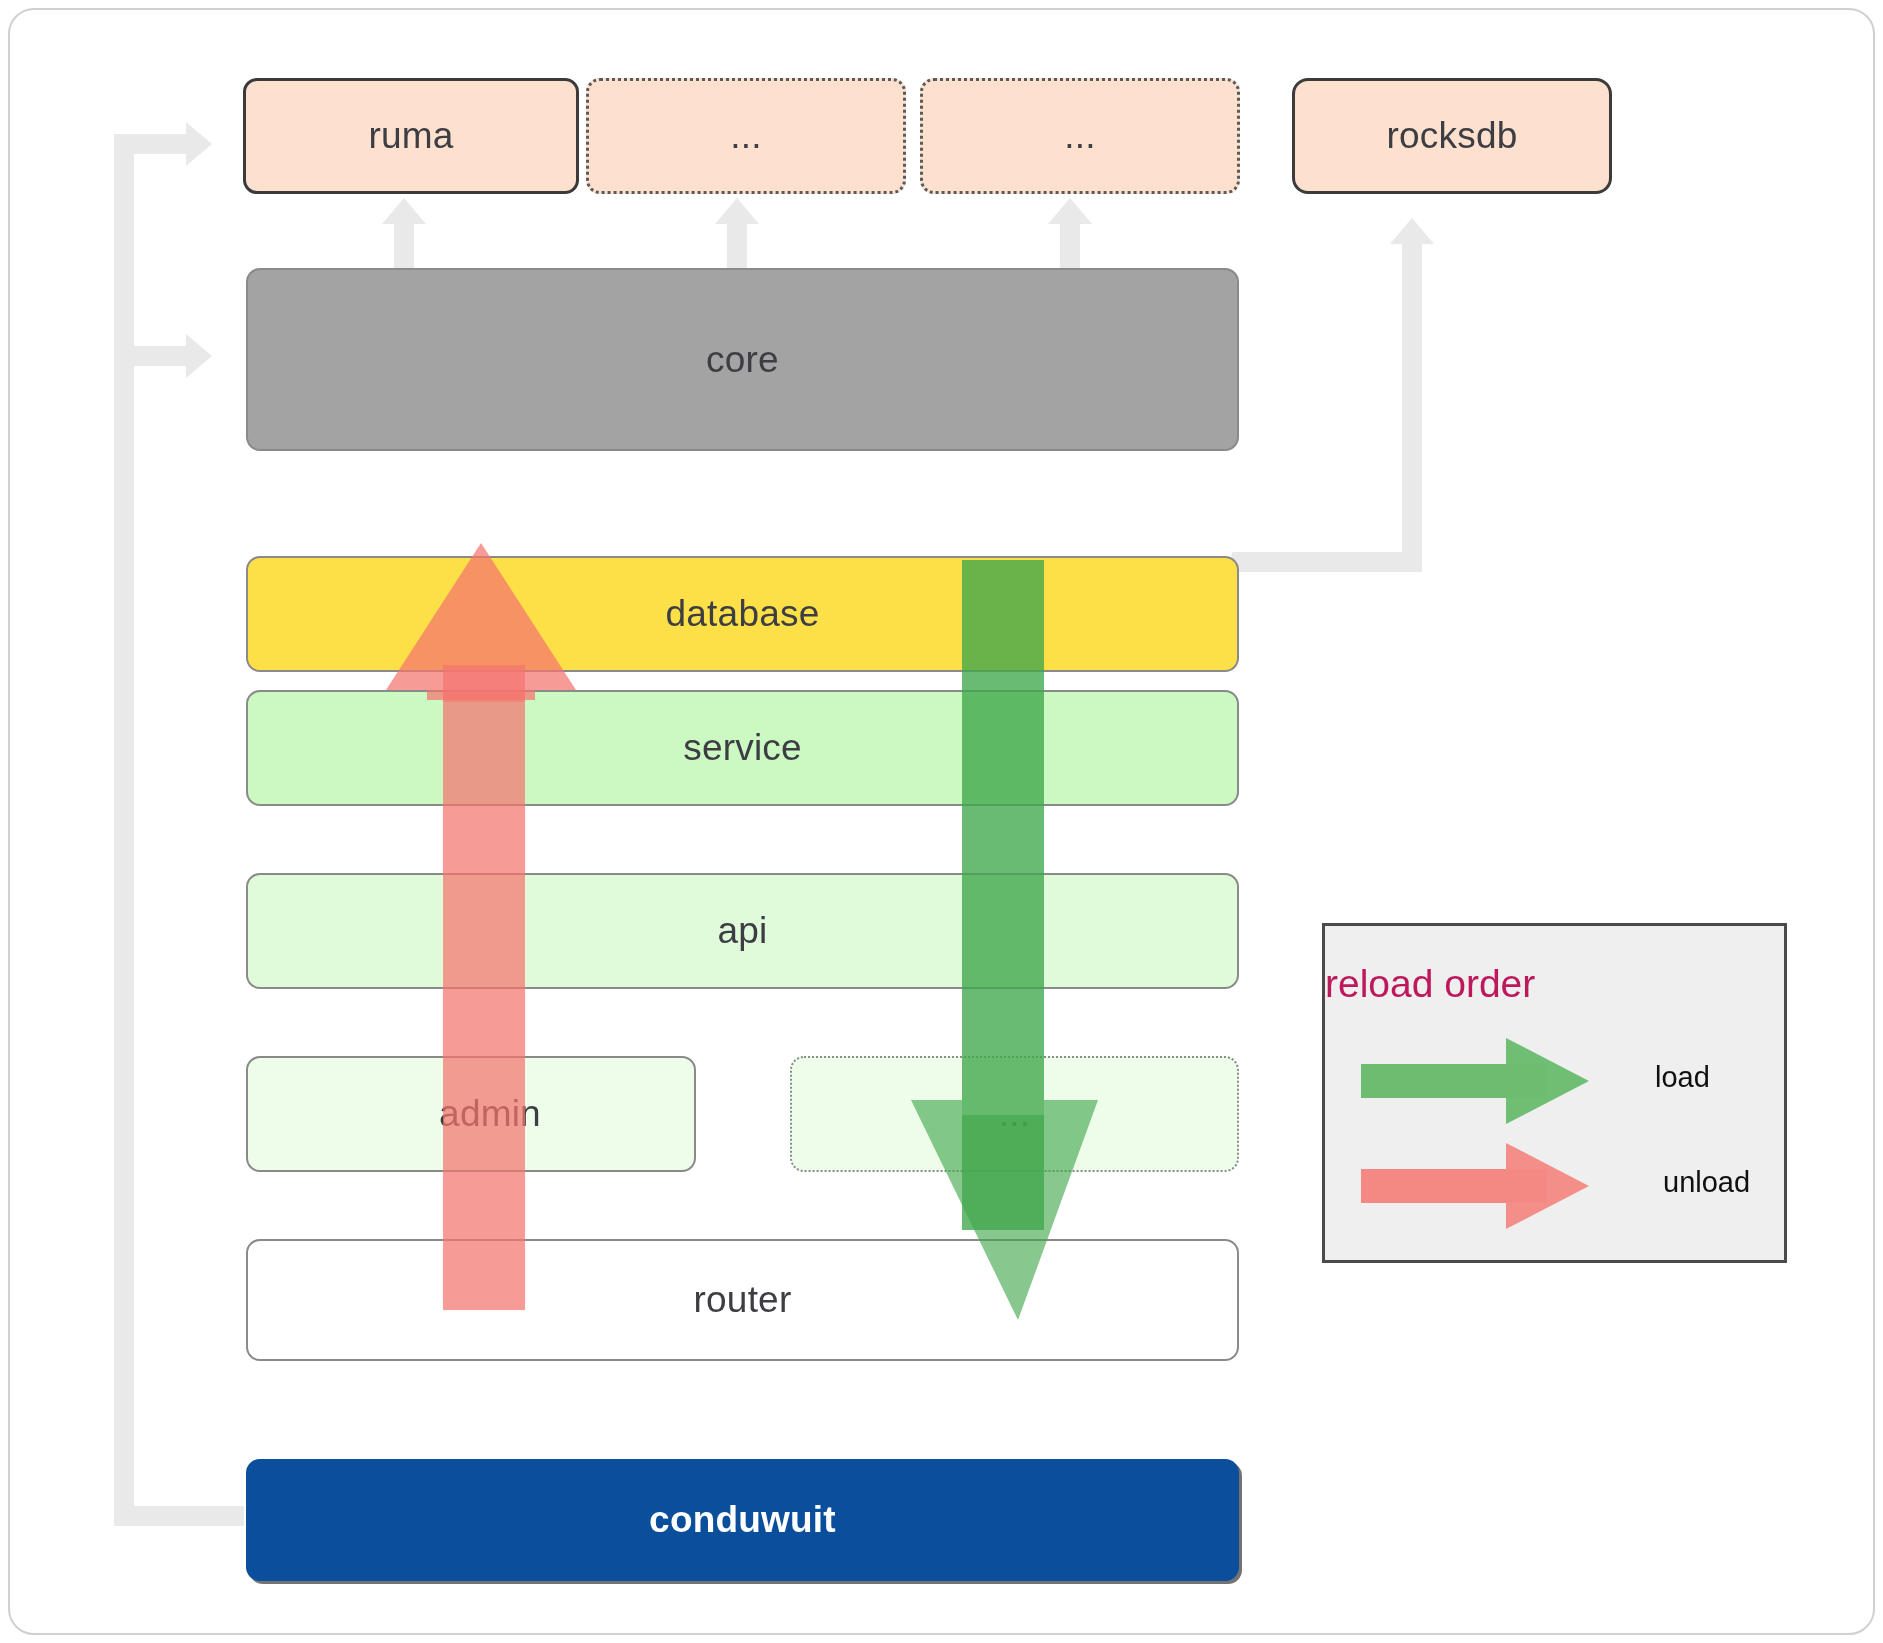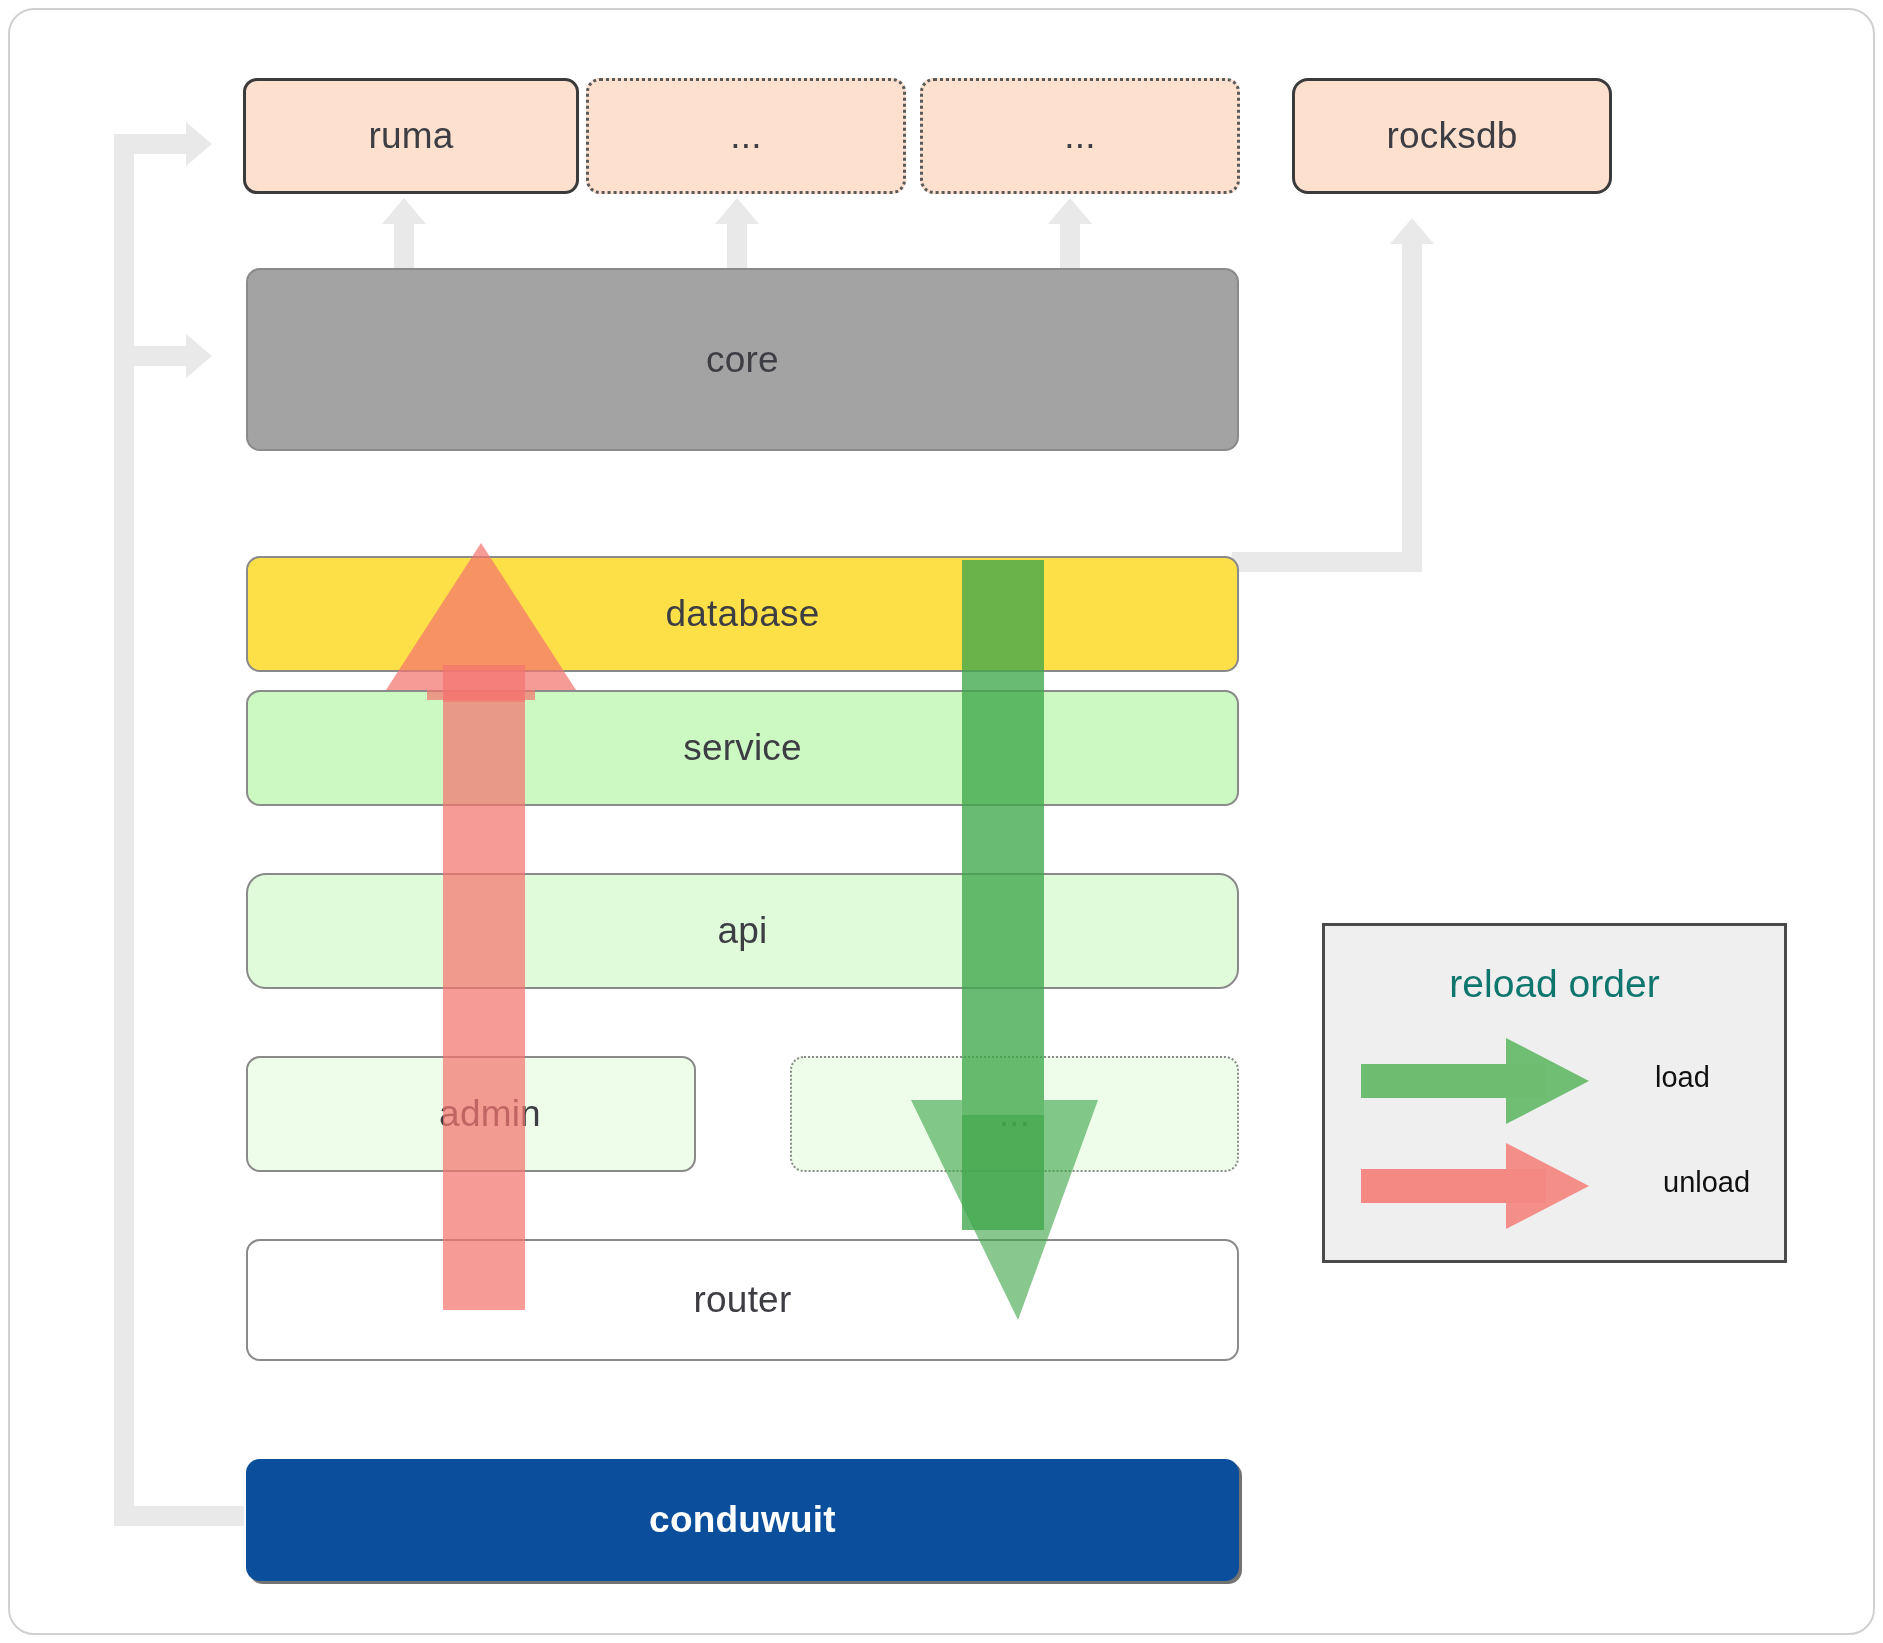--- a/index.html
+++ b/index.html
@@ -44,21 +44,21 @@
   .node.solid-dark  { border: 3px solid #3b3b3b; }
   .node.dotted-dark { border: 3px dotted #5a5a5a; }
   .node.solid-gray  { border: 2px solid #8a8a8a; }
   .node.dotted-gray { border: 2px dotted #8a8a8a; }
   .node.shadowed { box-shadow: 3px 3px 0 rgba(0,0,0,0.55); }
 
   .fill-peach   { background: #fde0ce; }
   .fill-blue    { background: #a3a3a3; }
   .fill-green1  { background: #fde047; margin-top: 48px; }
   .fill-green2  { background: #ccf9c2; }
-  .fill-green3  { background: #e0fbd9; border-radius: 20px; }
+  .fill-green3  { background: #e0fbd9; }
   .fill-green4  { background: #edfde9; }
   .fill-white   { background: #ffffff; }
   .fill-navy    { background: #0b4f9c; color: #ffffff; font-weight: 700; }
 
   .connector {
     position: absolute;
     background: #e9e9e9;
     z-index: 1;
   }
   .conn-head {
@@ -85,23 +85,22 @@
     position: absolute;
     box-sizing: border-box;
     background: #efefef;
     border: 3px solid #4a4a4a;
     z-index: 5;
   }
   .legend-title {
     position: absolute;
     left: 0; right: 0;
     top: 36px;
-    text-align: center;
     font-size: 39px;
-    color: #0f766e;
+    color: #be185d;
   }
   .legend-row { position: absolute; }
   .legend-label {
     position: absolute;
     font-size: 29px;
     color: #101010;
     white-space: nowrap;
   }
 </style>
 </head>

